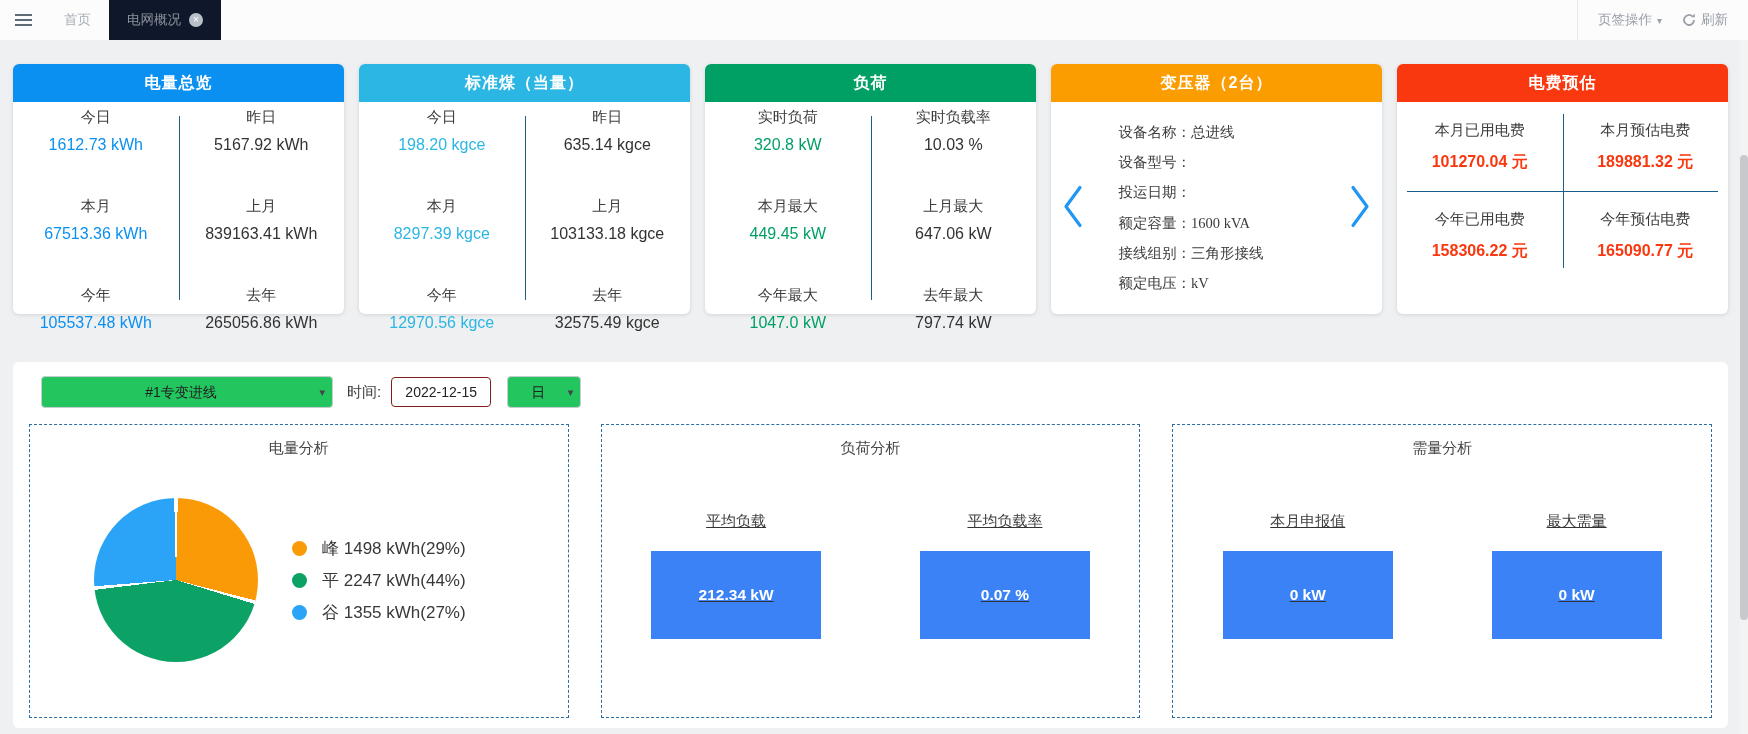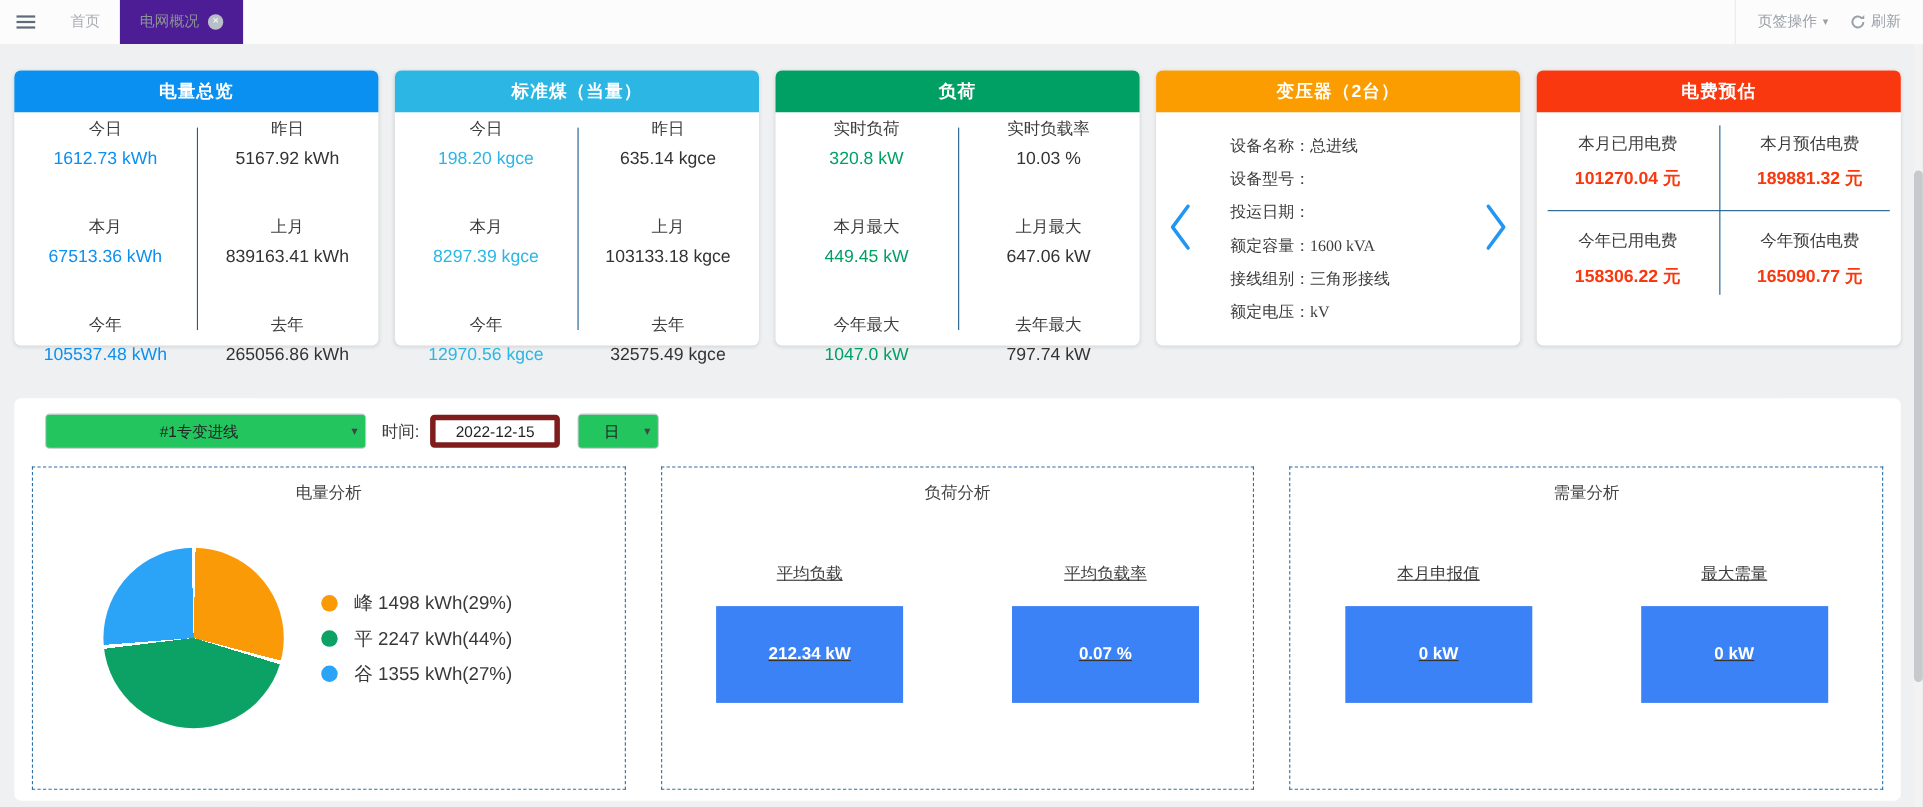--- a/index.html
+++ b/index.html
@@ -6,21 +6,21 @@
   body {
     margin: 0; width: 1748px; height: 734px; overflow: hidden;
     background: #eff0f2; color: #333;
     font-family: "Liberation Sans", "DejaVu Sans", sans-serif;
   }
   
   .topbar { position: relative; height: 40px; background: #fcfcfd; display: flex; align-items: stretch; }
   .hamburger { width: 46px; display: flex; flex-direction: column; justify-content: center; align-items: center; gap: 3px; cursor: pointer; }
   .hamburger span { width: 17px; height: 2px; background: #5f6b77; }
   .tab { display: flex; align-items: center; padding: 0 18px; font-size: 13.5px; color: #a9aeb5; cursor: pointer; }
-  .tab.active { background: #4c1d95; color: #8b9199; }
+  .tab.active { background: #0f172a; color: #8b9199; }
   .tab-close { margin-left: 8px; width: 14px; height: 14px; border-radius: 50%; background: #b9bfc8; color: #fff; font-size: 10px; line-height: 14px; text-align: center; }
   .topbar-right { margin-left: auto; display: flex; align-items: center; }
   .vdiv { width: 1px; height: 40px; background: #e8e8ea; margin-right: 20px; }
   .tb-btn { display: flex; align-items: center; gap: 5px; color: #9aa0a8; font-size: 13.5px; margin-right: 20px; cursor: pointer; }
   .caret { font-size: 10px; }
   
   .content { padding: 0 20px 0 13px; }
   .cards-row { display: flex; gap: 15px; margin-top: 24px; }
   .card { flex: 1; background: #fff; border-radius: 6px; box-shadow: 0 1px 4px rgba(0,0,0,.12); --accent: #0A90F0; }
   .card-header { height: 38px; border-radius: 6px 6px 0 0; background: var(--accent); color: #fff; font-size: 16px; font-weight: 600; display: flex; align-items: center; justify-content: center; letter-spacing: 1px; }
@@ -47,21 +47,21 @@
   .fee-hsep { position: absolute; top: 50%; left: 10px; right: 10px; height: 1px; background: #1C5D8C; }
   
   .main-panel { margin-top: 48px; background: #fff; border-radius: 6px; padding: 14px 16px 10px; }
   .filter-row { display: flex; align-items: center; height: 32px; }
   .select-wrap { position: relative; }
   .select-wrap select { appearance: none; -webkit-appearance: none; width: 100%; height: 32px; border: 1px solid #c9ccd0; border-radius: 4px; background: #22c55e; font-size: 14px; color: #222; text-align: center; text-align-last: center; padding: 0 22px 0 10px; font-family: inherit; }
   .w290 { width: 292px; margin-left: 12px; }
   .w72 { width: 74px; }
   .caret.dark { position: absolute; right: 8px; top: 50%; transform: translateY(-50%); color: #444; font-size: 11px; pointer-events: none; }
   .filter-label { margin: 0 10px 0 14px; font-size: 15px; color: #3c3c3c; }
-  .date-input { width: 118px; height: 30px; border: 5px solid #7f1d1d; border-radius: 4px; text-align: center; font-size: 14px; color: #222; font-family: inherit; margin-right: 16px; }
+  .date-input { width: 100px; height: 30px; border: 1px solid #7f1d1d; border-radius: 4px; text-align: center; font-size: 14px; color: #222; font-family: inherit; margin-right: 16px; }
   .analysis-row { display: flex; gap: 32px; margin-top: 16px; }
   .dashed-panel { flex: 1; border: 1px dashed #2D6FA5; height: 294px; padding-top: 14px; }
   .panel-title { text-align: center; font-size: 15px; color: #444; }
   .pie-row { display: flex; align-items: center; margin-top: 40px; padding-left: 64px; gap: 34px; }
   .pie { width: 164px; height: 164px; border-radius: 50%; background: #ddd; }
   .legend { display: flex; flex-direction: column; gap: 9px; }
   .legend-item { display: flex; align-items: center; gap: 15px; font-size: 17px; color: #383838; cursor: pointer; }
   .dot { width: 15px; height: 15px; border-radius: 50%; background: #999; }
   .stats-row { display: flex; margin-top: 54px; text-decoration: underline; }
   .stat { flex: 1; display: flex; flex-direction: column; align-items: center; }

